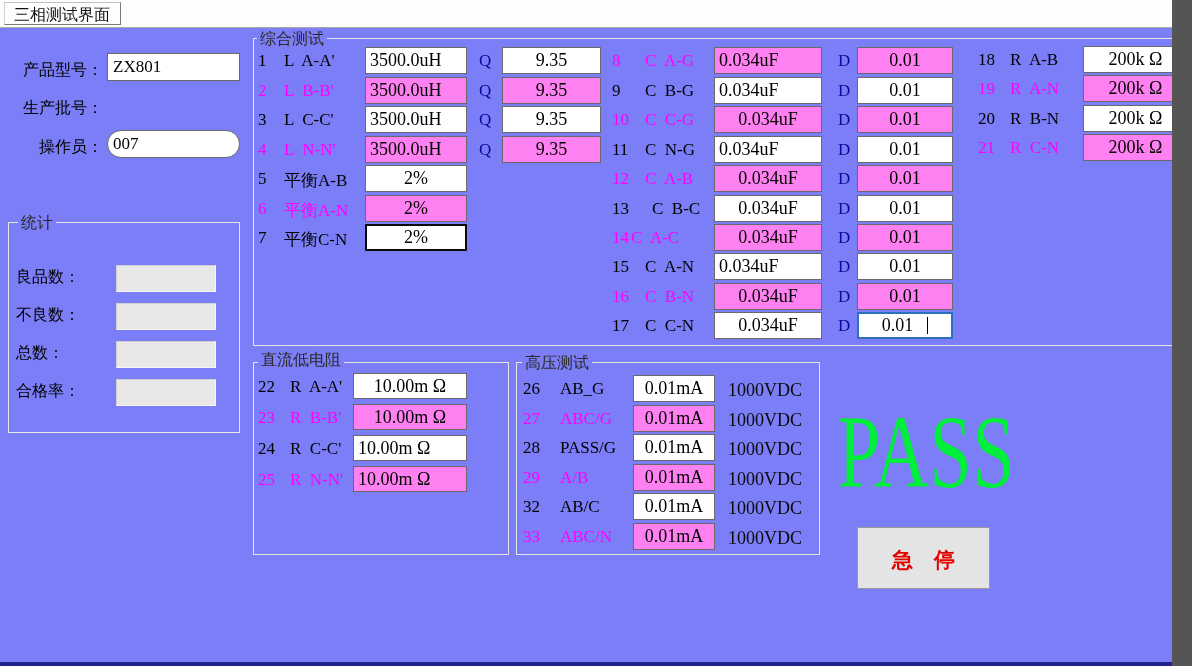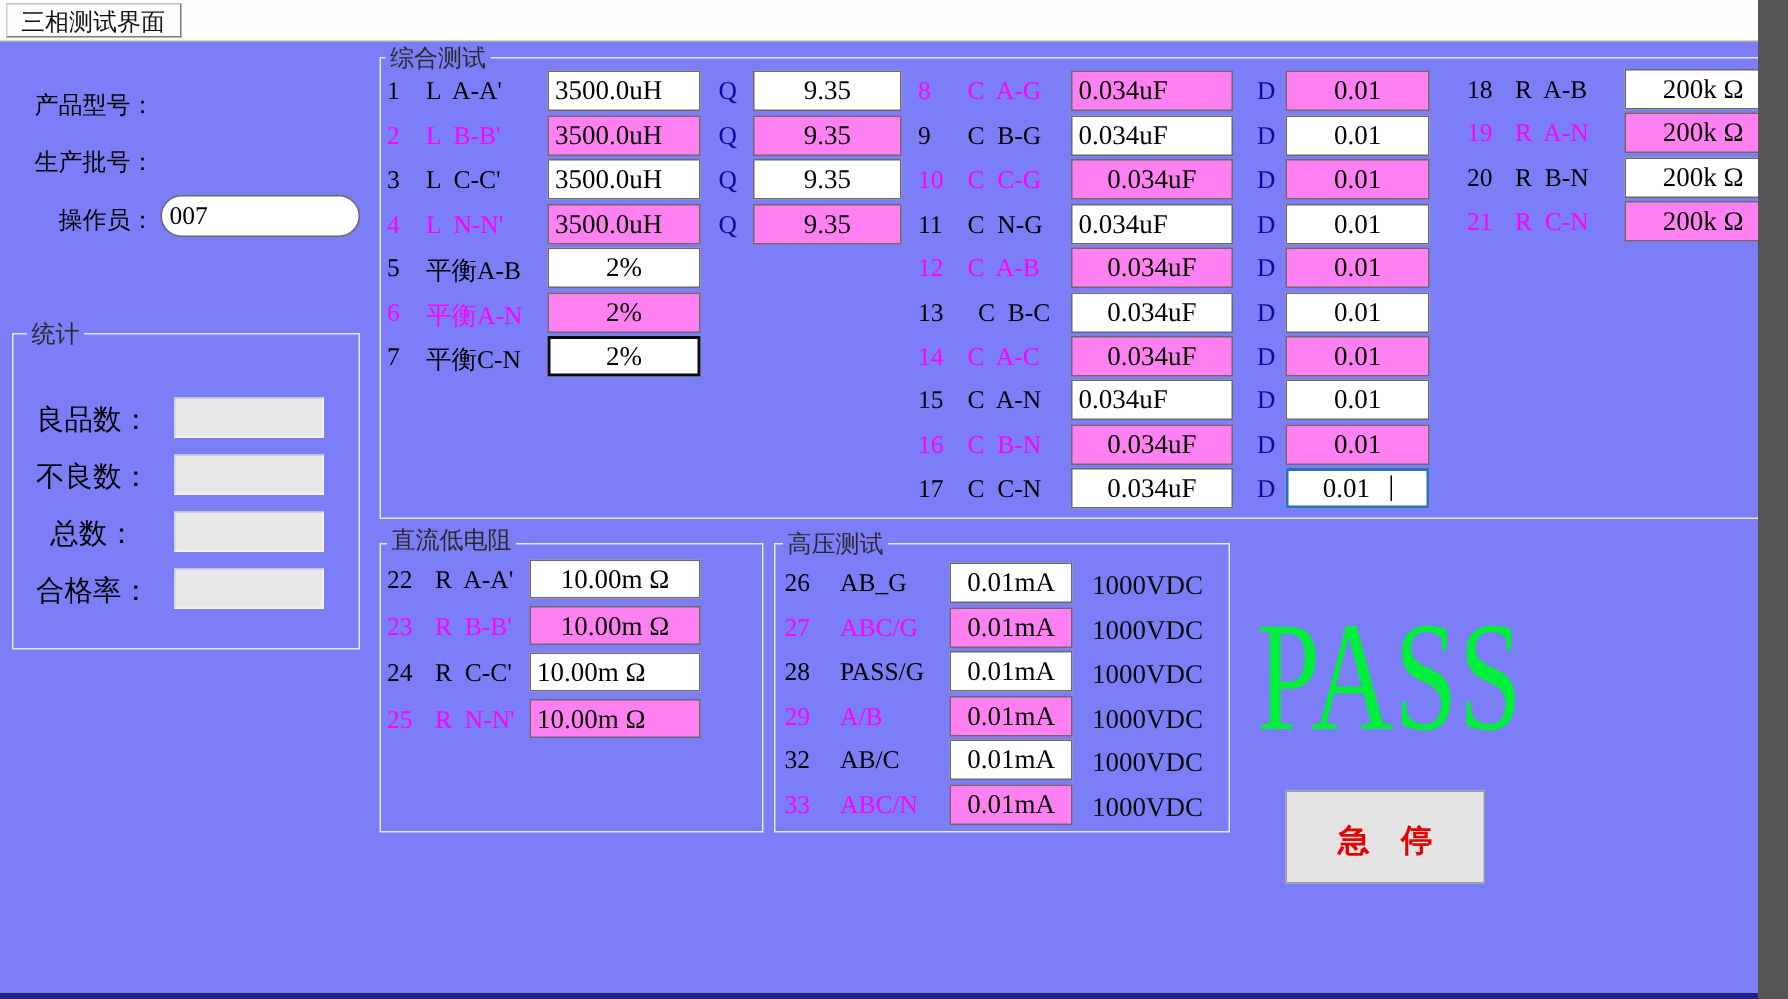--- a/index.html
+++ b/index.html
@@ -31,41 +31,42 @@
   .field.alignleft { text-align:left; padding-left:4px; }
   .field.focusblack { border:2px solid #0a0a0a; }
   .field.focusblue { border:2px solid #2e6fc2; }
   .cursor { display:inline-block; width:1px; height:17px; background:#000;
     margin-left:14px; vertical-align:-3px; }
   
   .hlabel { position:absolute; font-size:16px; text-align:right; width:97px; white-space:pre; }
   .hfield { position:absolute; background:#fff; border:1px solid #696969; height:28px;
     font-size:17px; padding:3px 0 0 5px; }
   
-  .slabel { position:absolute; font-size:19px; text-align:center; width:92px; white-space:pre; }
+  .slabel { position:absolute; font-size:16px; text-align:left; width:92px; white-space:pre; }
   .sfield { position:absolute; background:#e8e8e8; border:1px solid #d0d0d0;
     border-right-color:#f6f6f6; border-bottom-color:#f6f6f6; width:100px; height:27px; }
   
   .pass { position:absolute; left:838px; top:400px; font-size:104px; line-height:1;
     color:#00ef3c; transform:scaleX(0.73); transform-origin:left top; letter-spacing:1px; }
   .estop { position:absolute; left:857px; top:527px; width:133px; height:62px;
     background:#e4e4e4; border:1px solid #9a9a9a; color:#e60000; font-weight:bold;
     font-size:21px; text-align:center; padding-top:18px; white-space:pre; cursor:default; }
   .bottombar { position:absolute; left:0; top:662px; width:1192px; height:4px; background:#22228c; }
 </style>
 </head>
 <body>
 
 <div id="screen">
 
   <div class="tabstrip">
     <div class="tab">三相测试界面</div>
   </div>
 
   <div class="hlabel" style="left:6px;top:60px;">产品型号：</div>
+  <div class="hfield" style="left:107px;top:53px;width:133px;">ZX801</div>
   <div class="hlabel" style="left:6px;top:98px;">生产批号：</div>
   <div class="hlabel" style="left:6px;top:137px;">操作员：</div>
   <div class="hfield" style="left:107px;top:130px;width:133px;border-radius:14px;">007</div>
 
   <div class="groupbox" style="left:8px;top:222px;width:232px;height:211px;"></div>
   <div class="legend" style="left:18px;top:213px;">统计</div>
   <div class="slabel" style="left:16px;top:267px;">良品数：</div>
   <div class="sfield" style="left:116px;top:265px;"></div>
   <div class="slabel" style="left:16px;top:305px;">不良数：</div>
   <div class="sfield" style="left:116px;top:303px;"></div>
@@ -140,21 +141,21 @@
     <div class="rowlbl pinktx" style="left: 645px; top: 169px;">C  A-B</div>
     <div class="field pinkbg" style="left: 714px; top: 165px; width: 108px; height: 27px; line-height: 25px;">0.034uF</div>
     <div class="qd" style="left: 838px; top: 169px;">D</div>
     <div class="field pinkbg" style="left: 857px; top: 165px; width: 96px; height: 27px; line-height: 25px;">0.01</div>
     <div class="rownum" style="left: 612px; top: 199px;">13</div>
     <div class="rowlbl" style="left: 652px; top: 199px;">C  B-C</div>
     <div class="field" style="left: 714px; top: 195px; width: 108px; height: 27px; line-height: 25px;">0.034uF</div>
     <div class="qd" style="left: 838px; top: 199px;">D</div>
     <div class="field" style="left: 857px; top: 195px; width: 96px; height: 27px; line-height: 25px;">0.01</div>
     <div class="rownum pinktx" style="left: 612px; top: 228px;">14</div>
-    <div class="rowlbl pinktx" style="left: 645px; top: 228px;">C  A-C</div>
+    <div class="rowlbl pinktx" style="left: 631px; top: 228px;">C  A-C</div>
     <div class="field pinkbg" style="left: 714px; top: 224px; width: 108px; height: 27px; line-height: 25px;">0.034uF</div>
     <div class="qd" style="left: 838px; top: 228px;">D</div>
     <div class="field pinkbg" style="left: 857px; top: 224px; width: 96px; height: 27px; line-height: 25px;">0.01</div>
     <div class="rownum" style="left: 612px; top: 257px;">15</div>
     <div class="rowlbl" style="left: 645px; top: 257px;">C  A-N</div>
     <div class="field alignleft" style="left: 714px; top: 253px; width: 108px; height: 27px; line-height: 25px;">0.034uF</div>
     <div class="qd" style="left: 838px; top: 257px;">D</div>
     <div class="field" style="left: 857px; top: 253px; width: 96px; height: 27px; line-height: 25px;">0.01</div>
     <div class="rownum pinktx" style="left: 612px; top: 287px;">16</div>
     <div class="rowlbl pinktx" style="left: 645px; top: 287px;">C  B-N</div>

